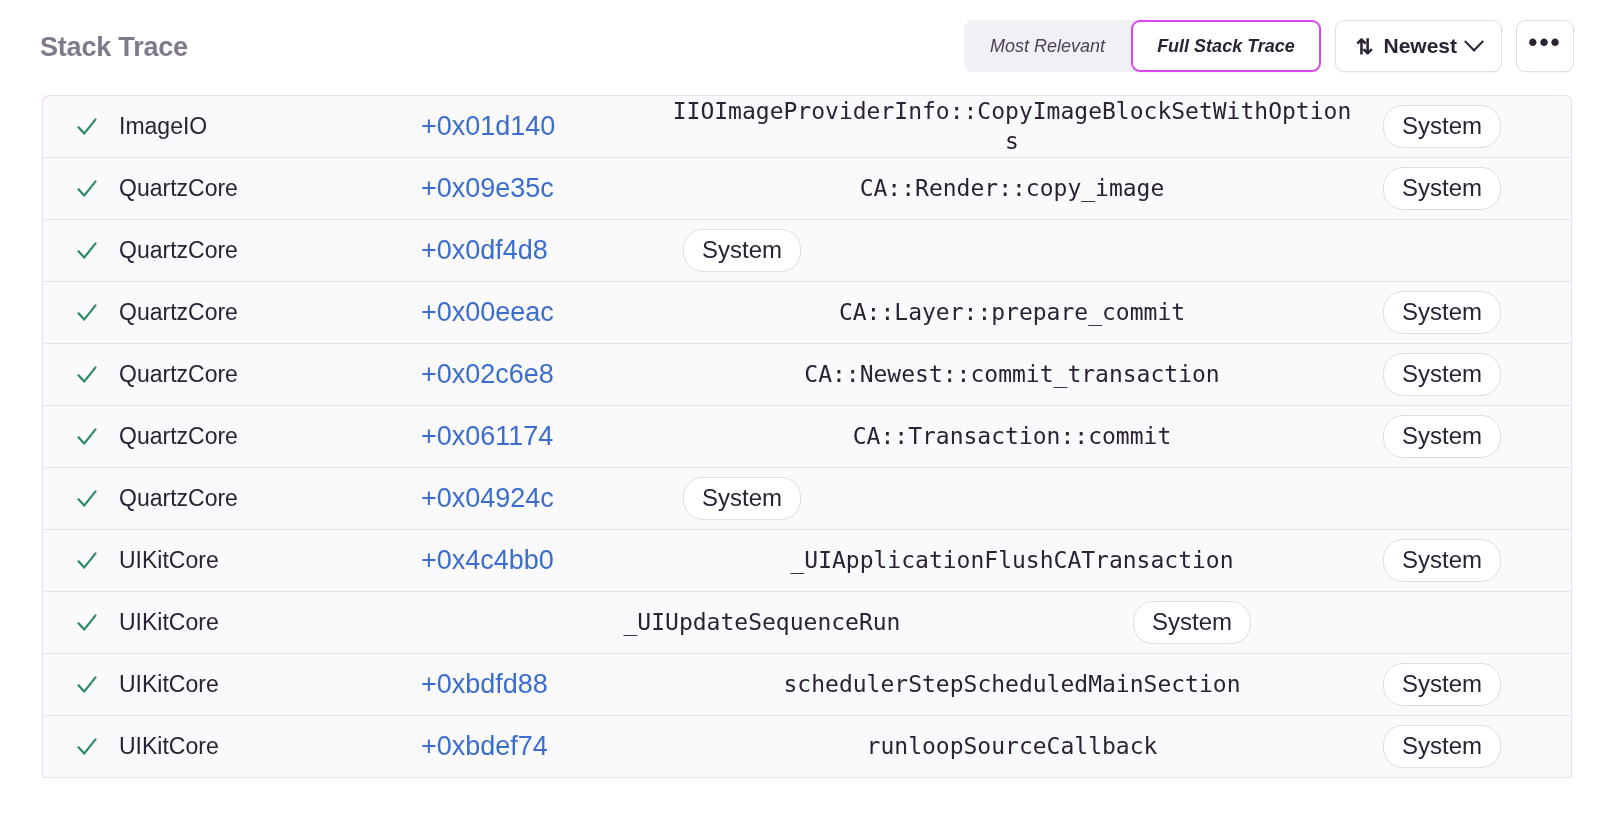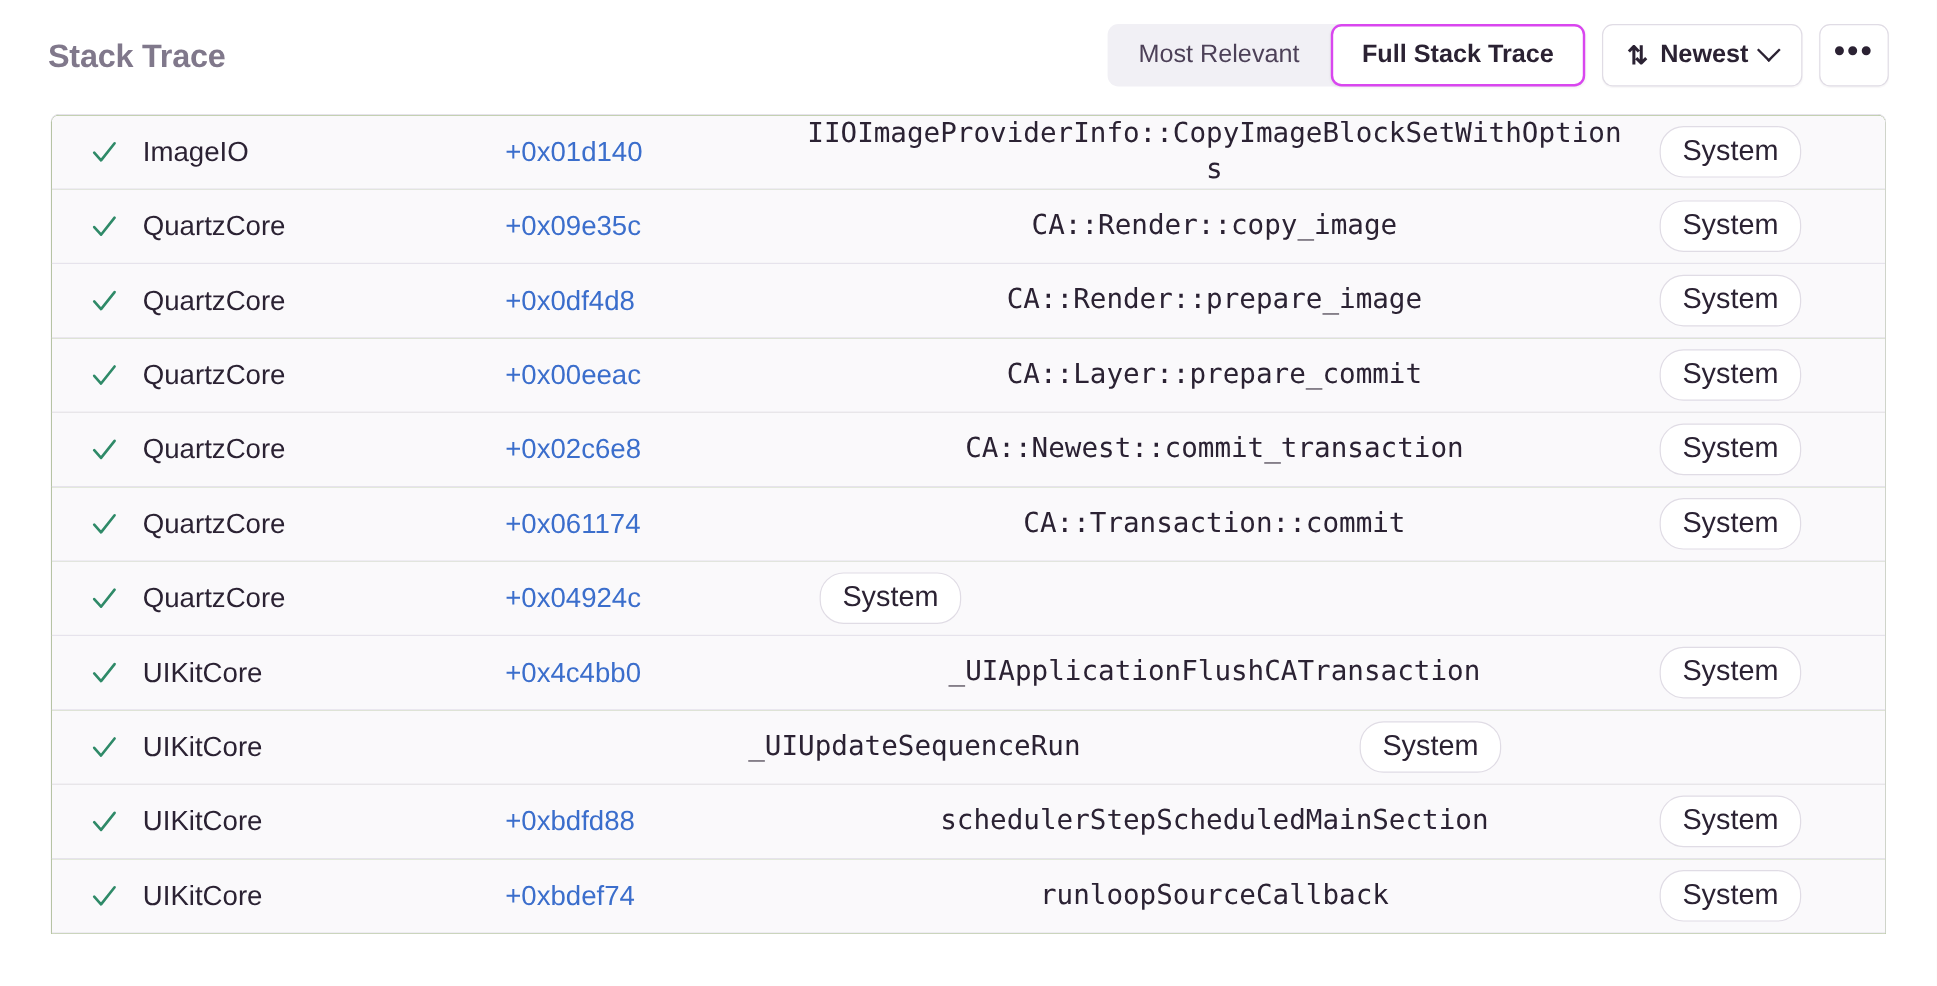--- a/index.html
+++ b/index.html
@@ -54,28 +54,29 @@
     border-radius: 9px;
     height: 52px;
     padding: 0;
     position: relative;
   }
   .seg-btn {
     display: flex;
     align-items: center;
     justify-content: center;
     padding: 0 24px;
-    font-size: 21px;
+    font-size: 18px;
     color: #4d4158;
     border-radius: 9px;
     background: transparent;
     border: 2px solid transparent;
     cursor: pointer;
     white-space: nowrap;
     font-family: "Liberation Sans", sans-serif;
+    font-style: italic;
   }
   .seg-btn.selected {
     background: #ffffff;
     border: 2px solid #d946ef;
     font-weight: bold;
     color: #2b2233;
     box-shadow: 0 1px 2px rgba(43,34,51,0.06);
   }
 
   
@@ -124,21 +125,21 @@
 
   
   .trace-table {
     position: absolute;
     left: 42px;
     top: 95px;
     width: 1530px;
     border: 1px solid #e6e3ec;
     border-bottom: none;
     border-radius: 7px 7px 0 0;
-    background: #4d7c0f;
+    background: #f9a8d4;
     overflow: hidden;
   }
 
   .trace-row {
     display: flex;
     align-items: center;
     min-height: 62px;
     border-bottom: 1px solid #e6e3ec;
     background: #faf9fb;
     padding: 0 22px 0 24px;
@@ -161,21 +162,21 @@
   .col-module {
     flex: 0 0 302px;
     font-size: 23px;
     color: #2b2233;
     font-family: "Liberation Sans", sans-serif;
     white-space: nowrap;
   }
 
   .col-offset {
     flex: 0 0 250px;
-    font-size: 23px;
+    font-size: 27px;
     color: #3b6ecc;
     font-family: "Liberation Sans", sans-serif;
     cursor: pointer;
     white-space: nowrap;
   }
 
   .col-func {
     flex: 1 1 auto;
     font-size: 23px;
     color: #2b2233;
@@ -262,21 +263,20 @@
         </div>
       </div>
       <div class="trace-row">
         <div class="col-check">
           <svg class="check-mark" viewBox="0 0 24 24" fill="none" xmlns="http://www.w3.org/2000/svg">
             <path d="M3.5 12.2 L9.2 18.6 L20.5 4.4" stroke="#2f8a68" stroke-width="2.2" stroke-linecap="round" stroke-linejoin="round"></path>
           </svg>
         </div>
         <div class="col-module">QuartzCore</div>
         <div class="col-offset">+0x0df4d8</div>
-        <div class="col-func">CA::Render::prepare_image</div>
         <div class="col-badge">
           <span class="badge">System</span>
         </div>
       </div>
       <div class="trace-row">
         <div class="col-check">
           <svg class="check-mark" viewBox="0 0 24 24" fill="none" xmlns="http://www.w3.org/2000/svg">
             <path d="M3.5 12.2 L9.2 18.6 L20.5 4.4" stroke="#2f8a68" stroke-width="2.2" stroke-linecap="round" stroke-linejoin="round"></path>
           </svg>
         </div>

